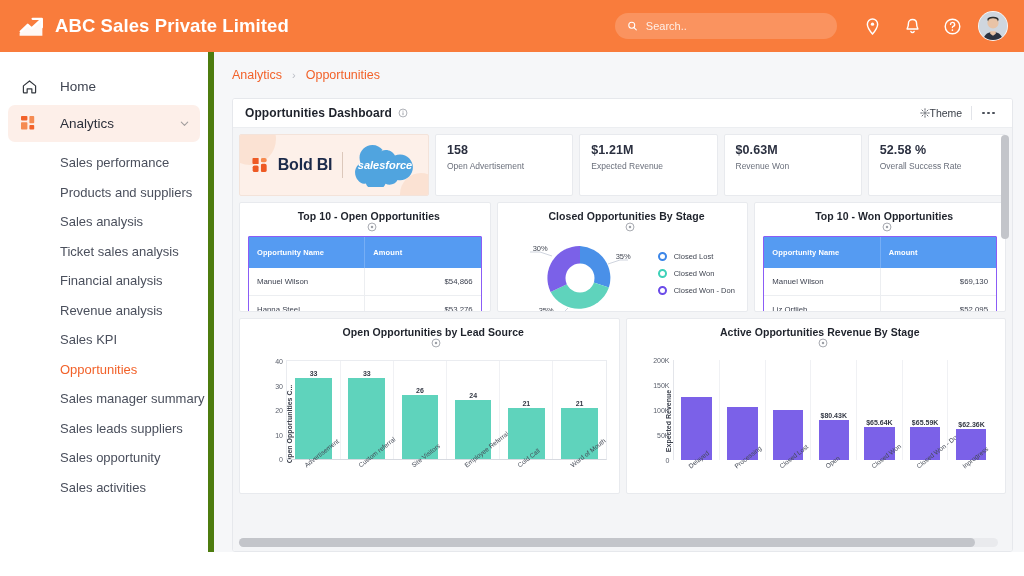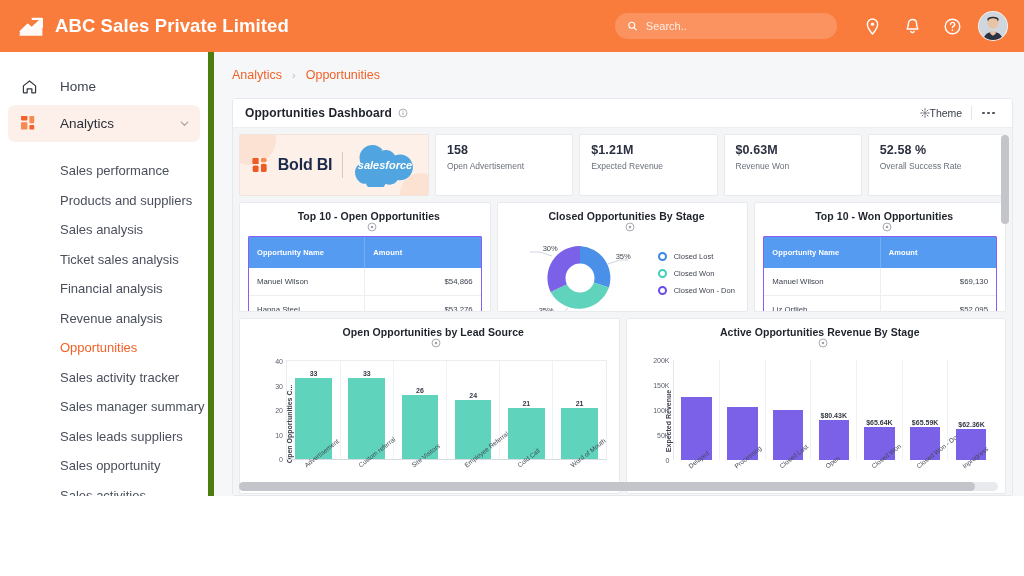--- a/index.html
+++ b/index.html
@@ -2,21 +2,21 @@
 <html><head>
 <meta charset="utf-8">
 <style>
   * { box-sizing: border-box; margin: 0; padding: 0; }
   html, body {
     width: 1024px; height: 576px;
     font-family: "Liberation Sans", sans-serif;
     background: #ffffff;
     overflow: hidden;
   }
-  .app { position: relative; width: 1024px; height: 496px; display: flex; flex-direction: column; }
+  .app { position: relative; width: 1024px; height: 552px; display: flex; flex-direction: column; }
 
   
   .topbar {
     height: 52px; flex: 0 0 52px;
     background: #F97C3C;
     display: flex; align-items: center;
     padding: 0 16px 0 18px;
     color: #fff;
   }
   .brand { display: flex; align-items: center; gap: 11px; }
@@ -67,21 +67,21 @@
   .nav-item {
     display: flex; align-items: center;
     height: 37px; margin: 0 8px; padding: 0 10px;
     border-radius: 7px;
     cursor: pointer;
     font-size: 13.5px; color: #3f4451;
   }
   .nav-item .nav-icon { width: 22px; flex: 0 0 22px; display: flex; align-items: center; justify-content: center; margin-right: 20px; }
   .nav-item.active { background: #FDEFE9; color: #2b2f3a; }
   .nav-chevron { margin-left: auto; width: 11px; height: 11px; opacity: .55; }
-  .sub-list { margin-top: 14px; }
+  .sub-list { margin-top: 6px; }
   .sub-item {
     height: 29.5px; display: flex; align-items: center;
     padding-left: 60px;
     font-size: 13px; color: #4a4f5c; cursor: pointer;
     white-space: nowrap;
   }
   .sub-item.current { color: #F2622A; }
 
   
   .main { flex: 1 1 auto; background: #F6F7F9; min-width: 0; display: flex; flex-direction: column; position: relative; }
@@ -316,25 +316,25 @@
           </div>
         <div class="sub-item">
             <span>Ticket sales analysis</span>
           </div>
         <div class="sub-item">
             <span>Financial analysis</span>
           </div>
         <div class="sub-item">
             <span>Revenue analysis</span>
           </div>
+        <div class="sub-item">
+            <span>Sales KPI</span>
+          </div>
         <div class="sub-item current">
             <span>Opportunities</span>
-          </div>
-        <div class="sub-item">
-            <span>Sales activity tracker</span>
           </div>
         <div class="sub-item">
             <span>Sales manager summary</span>
           </div>
         <div class="sub-item">
             <span>Sales leads suppliers</span>
           </div>
         <div class="sub-item">
             <span>Sales opportunity</span>
           </div>
@@ -477,21 +477,21 @@
 
                     <path d="M 46.6 53.9 A 32 32 0 0 1 76 8 L 76 40 Z" fill="#7B61E8"></path>
                     <circle cx="76" cy="40" r="14.5" fill="#ffffff"></circle>
 
                     <path d="M104 26 L116 22 L124 22" fill="none" stroke="#cfd4de" stroke-width="1"></path>
                     <path d="M64 70 L58 76 L48 76" fill="none" stroke="#cfd4de" stroke-width="1"></path>
                     <path d="M48 18 L36 14 L26 14" fill="none" stroke="#cfd4de" stroke-width="1"></path>
                   </svg>
                   <span class="pct" style="left:112px; top:14px;">35%</span>
                   <span class="pct" style="left:35px; top:68px;">35%</span>
-                  <span class="pct" style="left:16px; top:6px;padding-left:23px;">30%</span>
+                  <span class="pct" style="left:6px; top:6px;padding-left:23px;">30%</span>
                 </div>
                 <div class="donut-legend">
                   <div class="lg-row">
                     <span class="lg-ring" style="border-color:#3C86E8;"></span>
                     <span>Closed Lost</span>
                   </div>
                   <div class="lg-row">
                     <span class="lg-ring" style="border-color:#3ED1B8;"></span>
                     <span>Closed Won</span>
                   </div>

